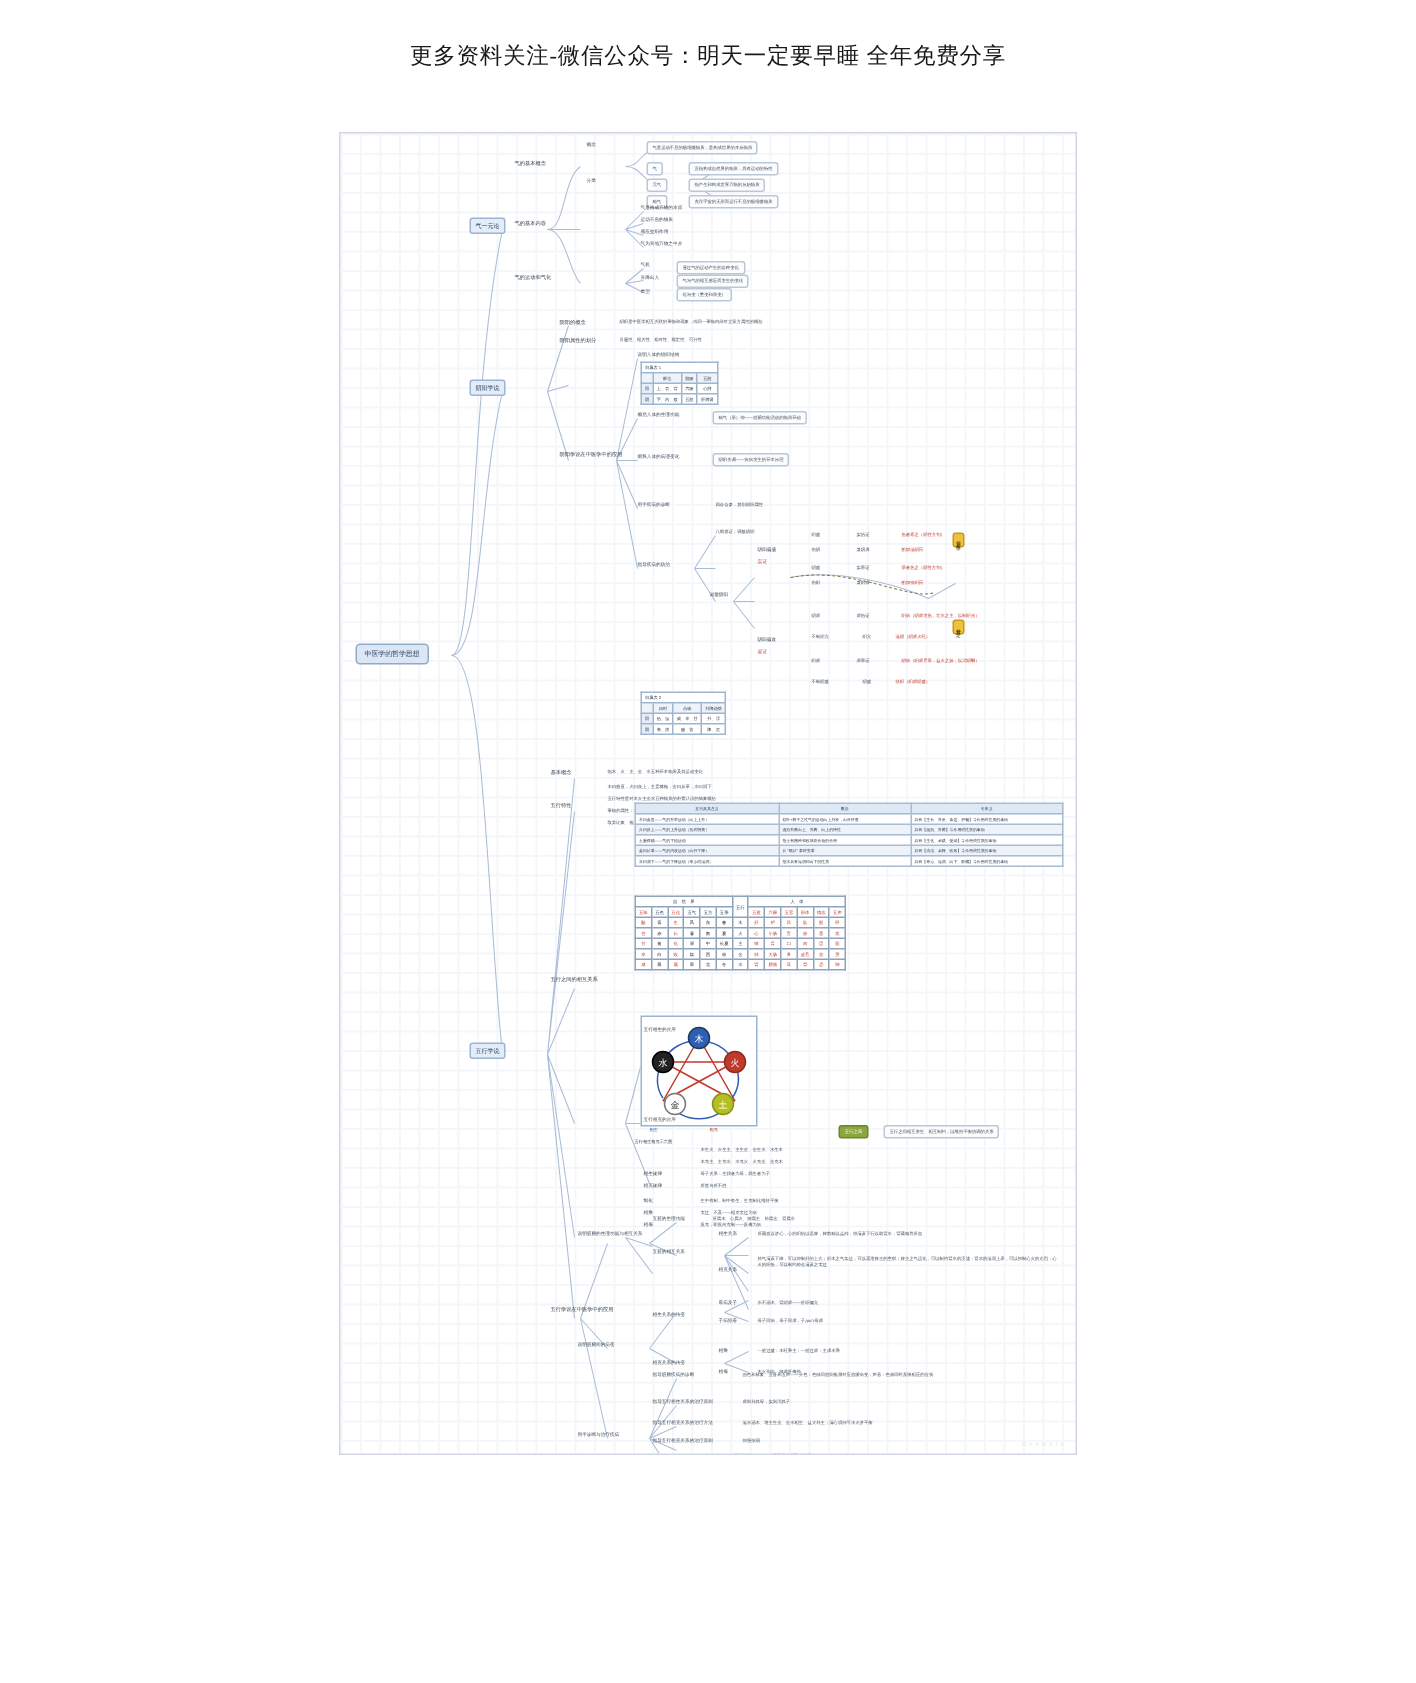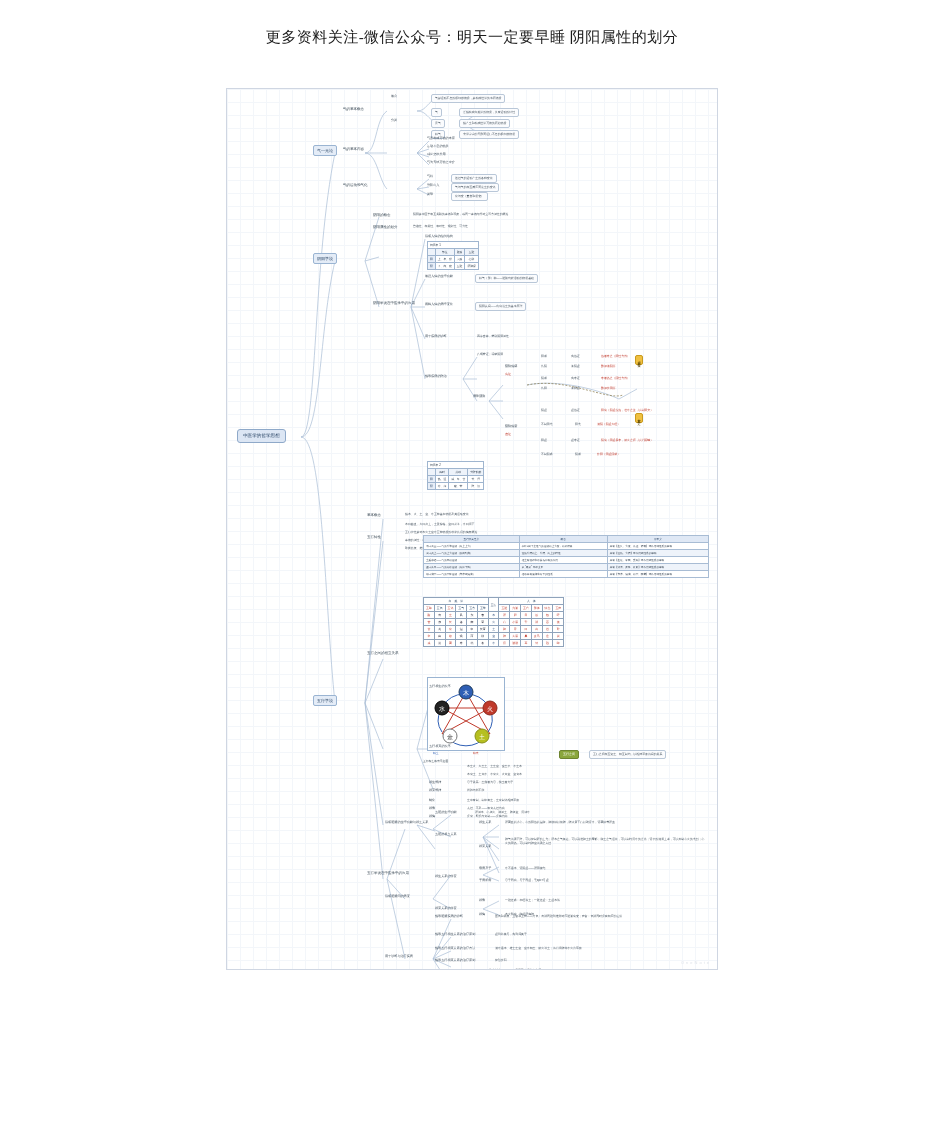--- a/index.html
+++ b/index.html
@@ -32,21 +32,21 @@
   table.wux td.r{color:#c0392b;}
   table.wux td.b{color:#2b4a7a;}
   table.wux th.r{color:#c0392b;}
   .wuxing-fig{position:absolute;border:1px solid #9ab4d2;background:#fff;}
   .legend{position:absolute;font-size:2.8px;color:#33424f;}
   .wm{position:absolute;right:6px;bottom:4px;font-size:4px;color:#dfe3e9;letter-spacing:2px;}
 </style>
 </head>
 <body>
 
-<div class="page-header">更多资料关注-微信公众号：明天一定要早睡  阴阳属性的划分</div>
+<div class="page-header">更多资料关注-微信公众号：明天一定要早睡  全年免费分享</div>
 
 <div class="canvas">
   <div class="grid"></div>
 
   <svg class="links">
     <g fill="none" stroke="#a9bdd6" stroke-width="0.7">
       <path d="M74,348 C90,348 86,170 108,64"></path>
       <path d="M74,348 C94,348 92,240 108,172"></path>
       <path d="M74,348 C96,348 98,520 108,614"></path>
       <path d="M138,64 C150,64 148,30 160,22"></path>

